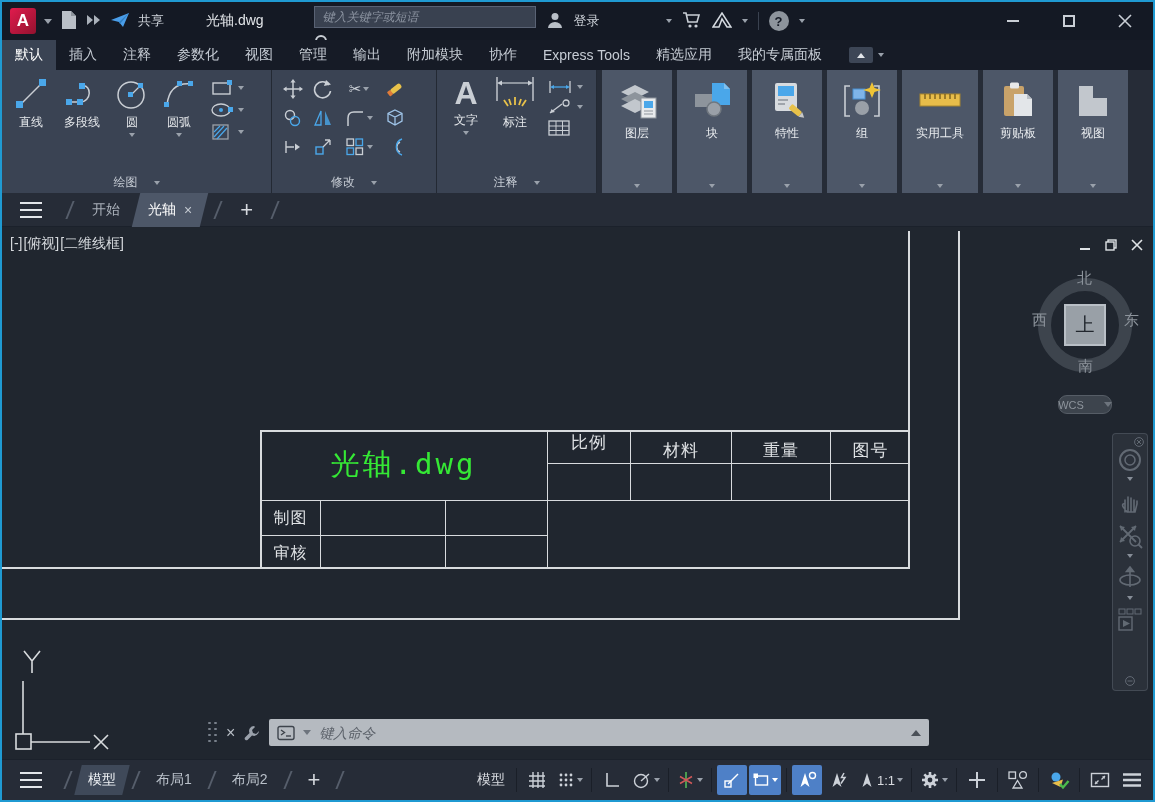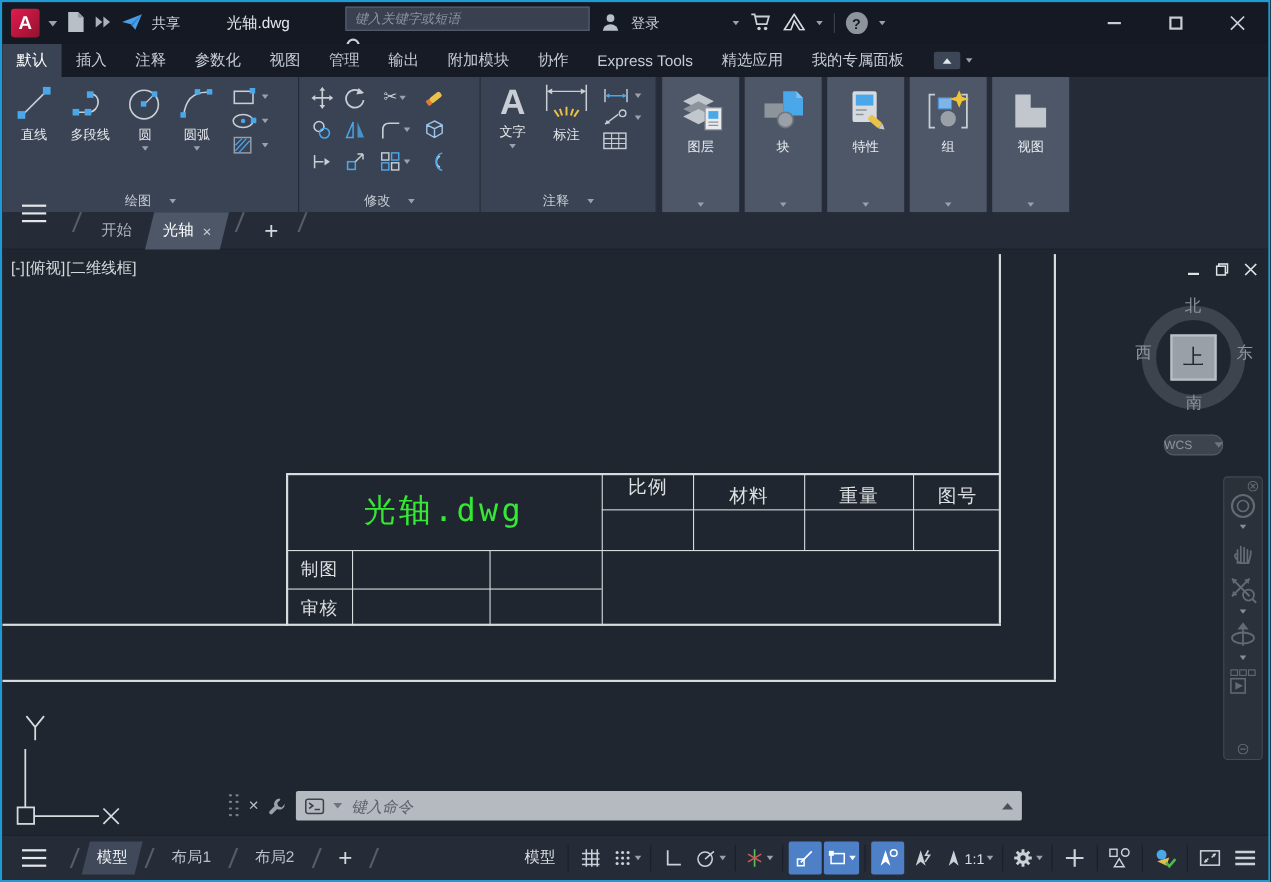--- a/index.html
+++ b/index.html
@@ -51,21 +51,21 @@
   .mod-cell{ display:flex; align-items:center; gap:2px;}
   .tiles{ display:flex; gap:5px; margin-left:5px;}
   .tile{ width:70px; background:#4d5768; display:flex; flex-direction:column; align-items:center; flex:0 0 auto;}
   .tile.wide{ width:76px;}
   .tile .ticon{ margin-top:7px; height:48px; display:flex; align-items:center; justify-content:center;}
   .tile .lbl{ font-size:12px; color:#e9ecef;}
   .tile .tfoot{ flex:1; display:flex; align-items:flex-end; justify-content:center; padding-bottom:5px;}
   .scissors{ color:#c9ced4; font-size:15px; line-height:1;}
 
   
-  .file-tabs{ height:34px; background:#262c37; display:flex; color:#c3c9d1; flex:0 0 auto; border-bottom:1px solid #1b212b;}
+  .file-tabs{ height:34px; background:#262c37; display:flex; align-items:center; color:#c3c9d1; flex:0 0 auto; border-bottom:1px solid #1b212b;}
   .hamb{ width:22px; height:2px; background:#e3e6ea; position:relative; }
   .hamb::before,.hamb::after{ content:""; position:absolute; left:0; width:22px; height:2px; background:#e3e6ea;}
   .hamb::before{ top:-7px;} .hamb::after{ top:7px;}
   .slash{ width:2px; height:18px; background:#565e6b; transform:skewX(-22deg); margin:0 9px;}
   .ftab{ padding:0 12px; font-size:14px; height:34px; display:flex; align-items:center; color:#aab1ba;}
   .ftab.active{ background:#4d5768; color:#fff; transform:skewX(-14deg); margin:0 4px;}
   .ftab.active>*{ transform:skewX(14deg);}
   .ftab .x{ margin-left:8px; color:#c3c9d1; font-size:14px;}
   .plus-glyph{ font-size:22px; color:#d5d9de; font-weight:normal;}
 
@@ -511,21 +511,47 @@
             <circle cx="22" cy="28" r="7" fill="#9aa0a8"></circle>
             <polygon points="32,2 34.5,8 41,10 34.5,12 32,18 29.5,12 23,10 29.5,8" fill="#f0c435"></polygon>
           </svg>
         </div>
         <span class="lbl">组</span>
         <div class="tfoot">
             <span class="caret sm"></span>
           </div>
       </div>
 
-
+      <div class="tile wide">
+        <div class="ticon">
+          <svg width="48" height="42" viewBox="0 0 48 42">
+            <rect x="4" y="14" width="40" height="12" fill="#e8bd4a" stroke="#a8862f"></rect>
+            <path d="M9 14 v5 M14 14 v5 M19 14 v5 M24 14 v5 M29 14 v5 M34 14 v5 M39 14 v5" stroke="#7a5f1d" stroke-width="1.4"></path>
+          </svg>
+        </div>
+        <span class="lbl">实用工具</span>
+        <div class="tfoot">
+            <span class="caret sm"></span>
+          </div>
+      </div>
+
+      <div class="tile">
+        <div class="ticon">
+          <svg width="44" height="42" viewBox="0 0 44 42">
+            <rect x="8" y="6" width="20" height="30" rx="2" fill="#c9a36a"></rect>
+            <rect x="14" y="2.5" width="9" height="6" rx="1.5" fill="#e8e8e8"></rect>
+            <path d="M18 14 h13 l5 5 v17 h-18 z" fill="#e3e6e9"></path>
+            <path d="M31 14 l5 5 h-5 z" fill="#b9bfc6"></path>
+          </svg>
+        </div>
+        <span class="lbl">剪贴板</span>
+        <div class="tfoot">
+            <span class="caret sm"></span>
+          </div>
+      </div>
 
       <div class="tile">
         <div class="ticon">
           <svg width="44" height="42" viewBox="0 0 44 42">
             <path d="M8 6 h14 v12 h14 v18 h-28 z" fill="#c2c7cd"></path>
           </svg>
         </div>
         <span class="lbl">视图</span>
         <div class="tfoot">
             <span class="caret sm"></span>

